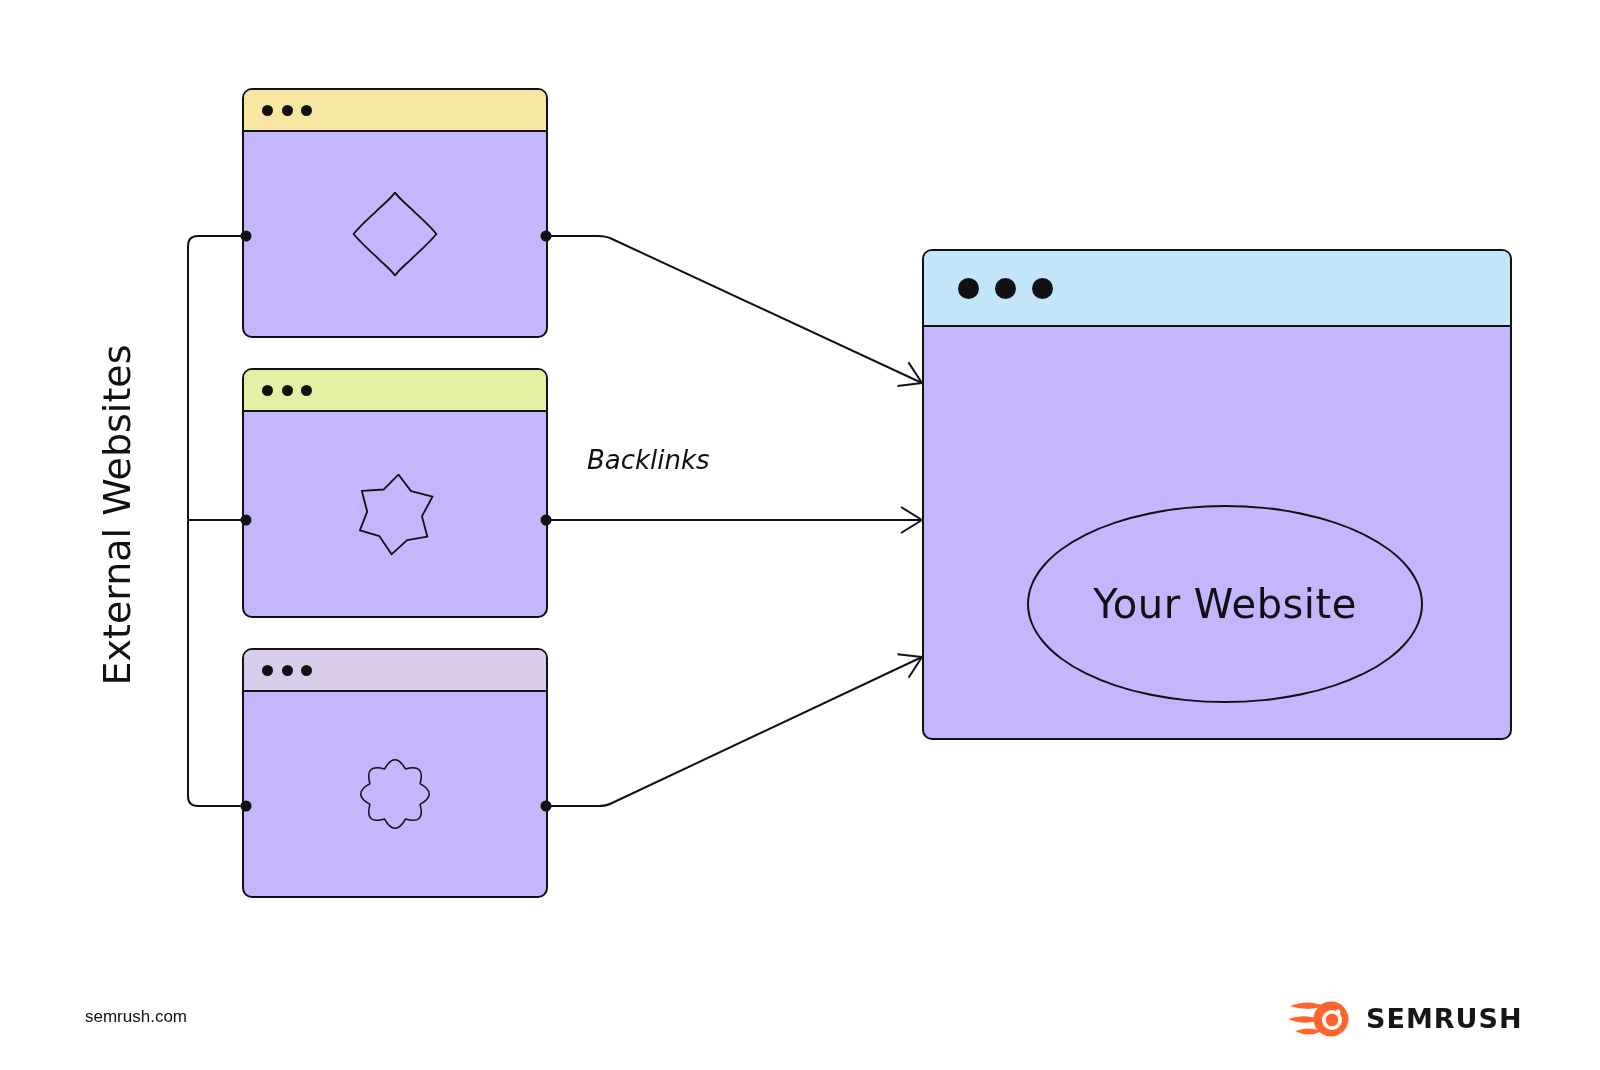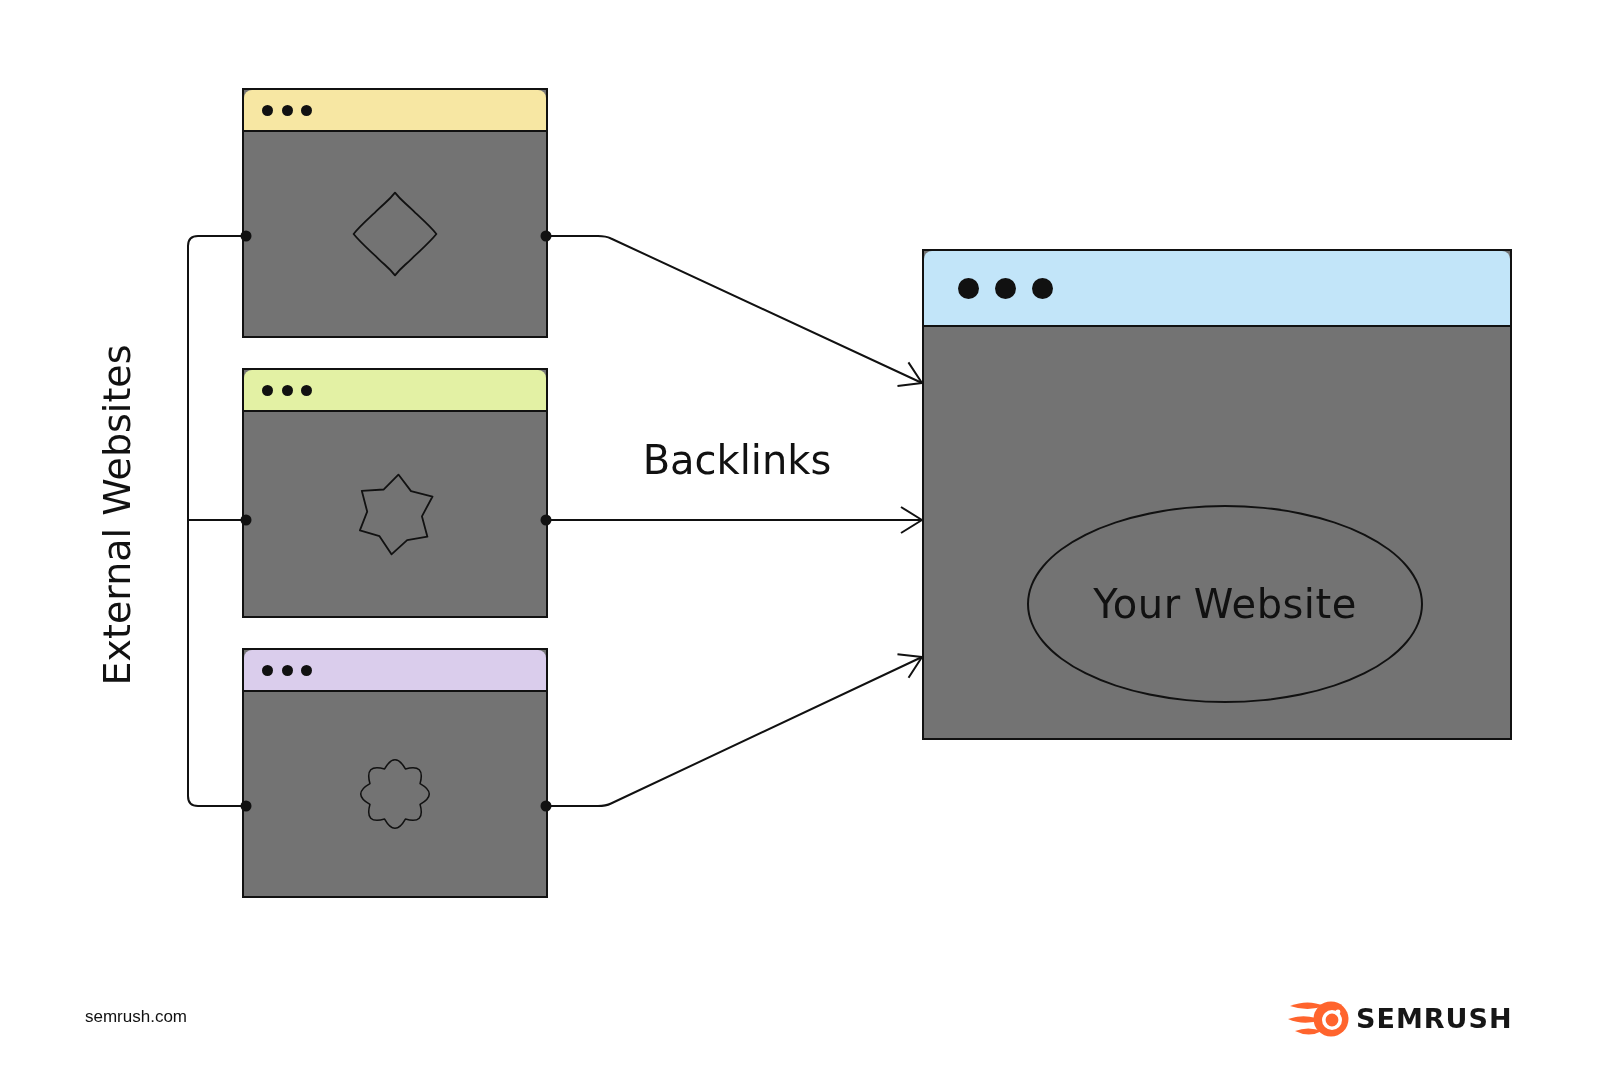--- a/index.html
+++ b/index.html
@@ -6,22 +6,22 @@
   .canvas{
     position:relative;width:1600px;height:1070px;background:#fff;overflow:hidden;
     font-family:"DejaVu Sans",sans-serif;color:var(--text,#111);
   }
   
   .overlay{position:absolute;left:0;top:0;width:1600px;height:1070px;z-index:5;pointer-events:none;}
   .overlay path{stroke:var(--line,#111);stroke-width:2;fill:none;stroke-linejoin:round;}
   .overlay circle{fill:var(--line,#111);}
   
   .window{
-    position:absolute;background:#737373;border:2px solid var(--line,#111);
-    border-radius:0;box-sizing:border-box;z-index:2;display:flex;flex-direction:column;
+    position:absolute;background:#c4b5fd;border:2px solid var(--line,#111);
+    border-radius:10px;box-sizing:border-box;z-index:2;display:flex;flex-direction:column;
   }
   .win-small{left:242px;width:306px;height:250px;}
   .w1{top:88px;} .w2{top:368px;} .w3{top:648px;}
   .win-large{left:922px;top:249px;width:590px;height:491px;}
   .titlebar{
     display:flex;align-items:center;gap:8.5px;padding-left:18px;
     height:42px;border-bottom:2px solid var(--line,#111);
     border-radius:8px 8px 0 0;flex:0 0 auto;box-sizing:border-box;
   }
   .win-large .titlebar{height:76px;padding-left:34px;gap:16px;}
@@ -41,29 +41,29 @@
     display:flex;align-items:center;justify-content:center;
     font-size:40px;letter-spacing:.5px;
   }
   
   .label-external{
     position:absolute;left:-183px;top:491px;width:600px;height:48px;line-height:48px;
     text-align:center;font-size:38px;transform:rotate(-90deg);z-index:6;
   }
   .label-backlinks{
     position:absolute;left:587px;top:434px;width:300px;height:52px;line-height:52px;
-    text-align:center;font-size:40px;z-index:6;
+    text-align:left;font-size:26px;z-index:6;font-style:italic;
   }
   
   .site-url{
     position:absolute;left:85px;top:1007px;font-family:"Liberation Sans",sans-serif;
     font-size:17px;z-index:6;
   }
   .brand{
-    position:absolute;left:1288px;top:993px;display:flex;align-items:center;gap:2px;z-index:6;
+    position:absolute;left:1288px;top:993px;display:flex;align-items:center;gap:12px;z-index:6;
   }
   .brand-name{
     font-size:27px;font-weight:bold;letter-spacing:1px;color:#161616;
   }
 </style>
 </head>
 <body>
 
 <div class="canvas">
 

